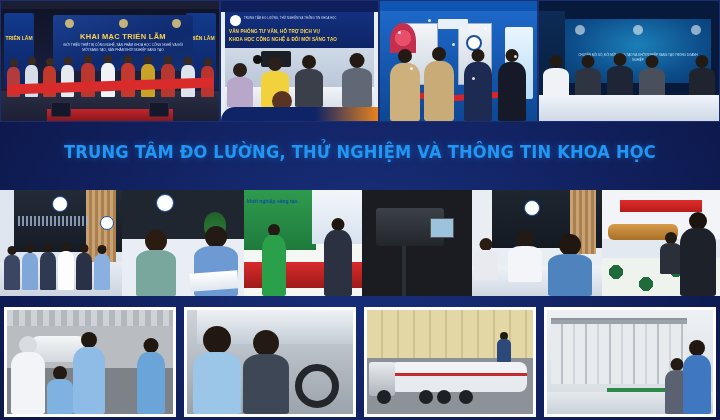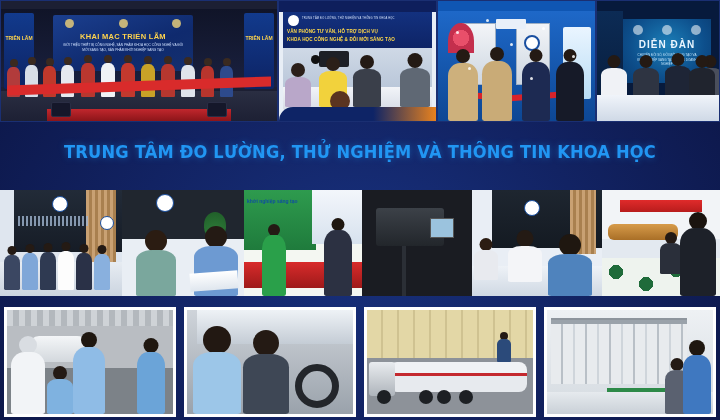--- a/index.html
+++ b/index.html
@@ -27,21 +27,21 @@
   .band { position: absolute; left: 0; width: 720px; overflow: hidden; }
 
   
   .tile { position: relative; overflow: hidden; }
 
   
   #top-row { top: 0; height: 122px; display: flex; }
   #top-row .tile { height: 122px; border: 1px solid #1a2f72; }
 
   
-  #t1 { width: 278px; background: #1c1f33; }
+  #t1 { width: 220px; background: #1c1f33; }
   #t1 .stage-wall {
     position: absolute; left: 0; right: 0; top: 8px; height: 78px;
     background: linear-gradient(#101428, #1a2140);
   }
   #t1 .screen {
     position: absolute; left: 52px; top: 14px; width: 140px; height: 56px;
     background: linear-gradient(160deg, #1b3f8f, #0f2a6e 60%, #14306f);
     border-radius: 2px;
   }
   #t1 .screen .hdr-logos {
@@ -565,21 +565,20 @@
     </div>
 
     <div class="tile" id="t4">
       <div class="leftwall"></div>
       <div class="ledscreen">
         <div class="logos">
             <i></i>
             <i></i>
             <i></i>
           </div>
-        <div class="dd">DIỄN ĐÀN</div>
         <div class="sub">CHUYỂN ĐỔI SỐ, ĐỔI MỚI SÁNG TẠO VÀ KHỞI NGHIỆP SÁNG TẠO TRONG DOANH NGHIỆP</div>
       </div>
       <div class="p" style="left:4px;bottom:22px;width:26px;height:44px">
           <span class="hd" style="top:0;width:13px;height:13px;background:#241a14"></span>
           <span class="bd" style="top:13px;background:#f0f2f6"></span>
         </div>
       <div class="p" style="left:36px;bottom:22px;width:26px;height:44px">
           <span class="hd" style="top:0;width:13px;height:13px;background:#241a14"></span>
           <span class="bd" style="top:13px;background:#2e3442"></span>
         </div>

